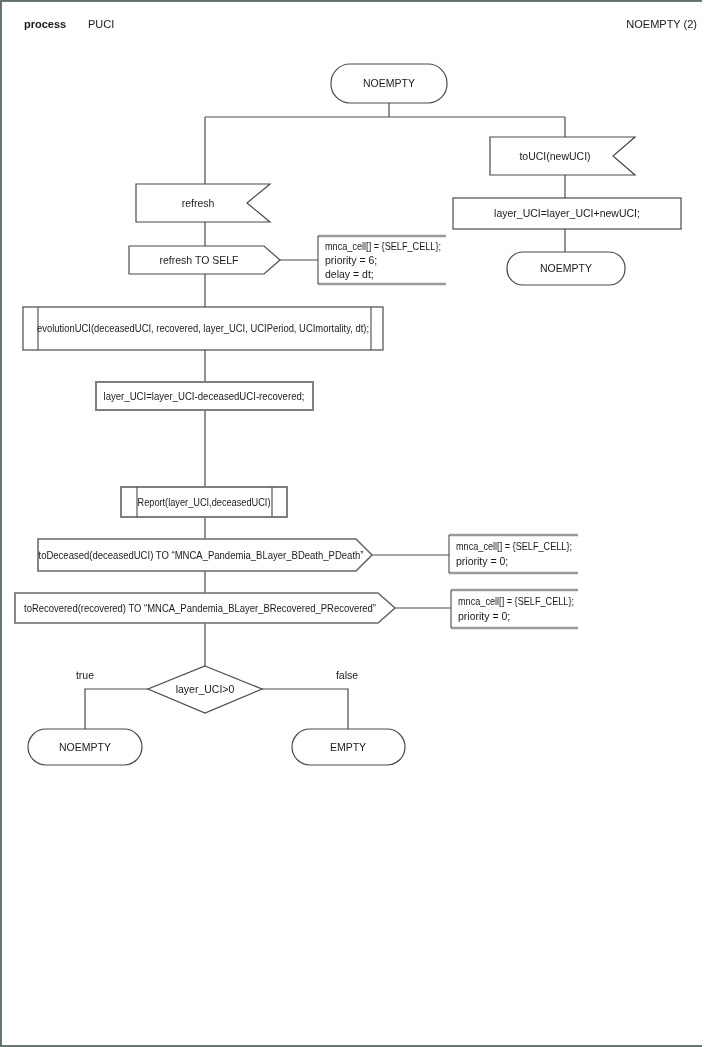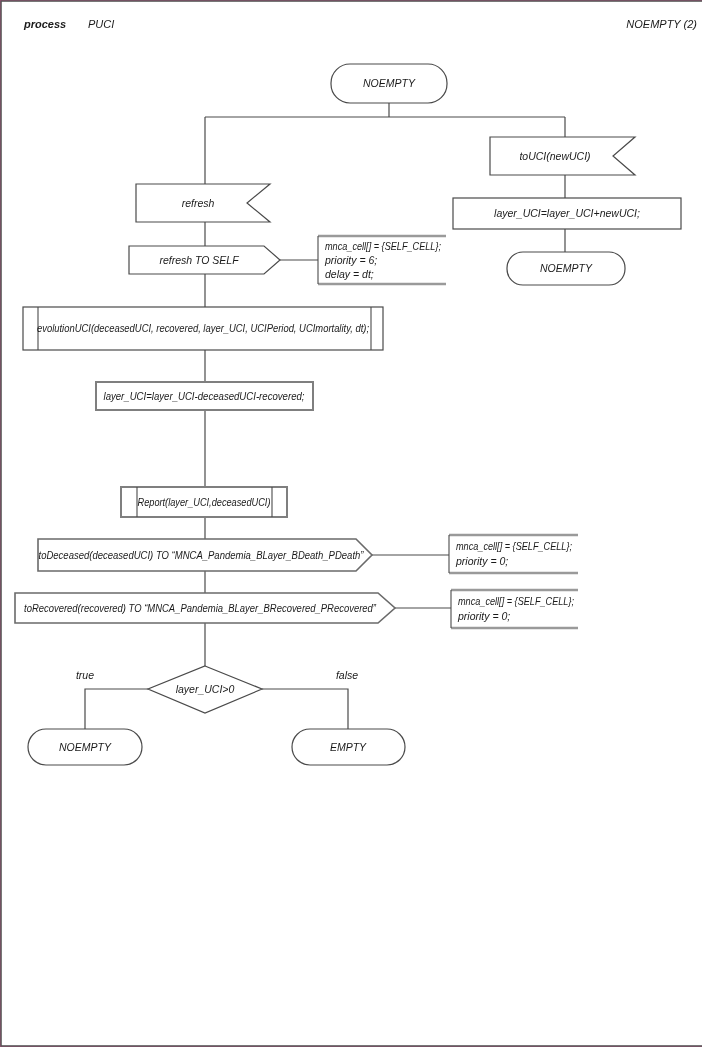--- a/index.html
+++ b/index.html
@@ -1,16 +1,16 @@
 <!DOCTYPE html>
 <html><head>
 <meta charset="utf-8">
 <style>
   html,body{margin:0;padding:0;background:#fff;}
-  .page{position:relative;width:702px;height:1047px;background:#ec4899;overflow:hidden;font-style:italic;}
+  .page{position:relative;width:702px;height:1047px;background:#86efac;overflow:hidden;}
   svg{display:block;}
   text{font-family:"Liberation Sans",sans-serif;font-size:10.5px;fill:#1a1a1a;}
   .hdr{font-size:11px;}
   .hdr-bold{font-size:11px;font-weight:bold;}
   .shape{fill:#ffffff;stroke:#4a4a4a;stroke-width:1.2;}
   .shape-gray{fill:#ffffff;stroke:#7f7f7f;stroke-width:2;}
   .shape-mid{fill:#ffffff;stroke:#6a6a6a;stroke-width:1.6;}
   .edge{fill:none;stroke:#4a4a4a;stroke-width:1.2;}
   .innerline{fill:none;stroke:#4a4a4a;stroke-width:1.1;}
   .comment-bar{fill:none;stroke:#9a9a9a;stroke-width:2.4;}

